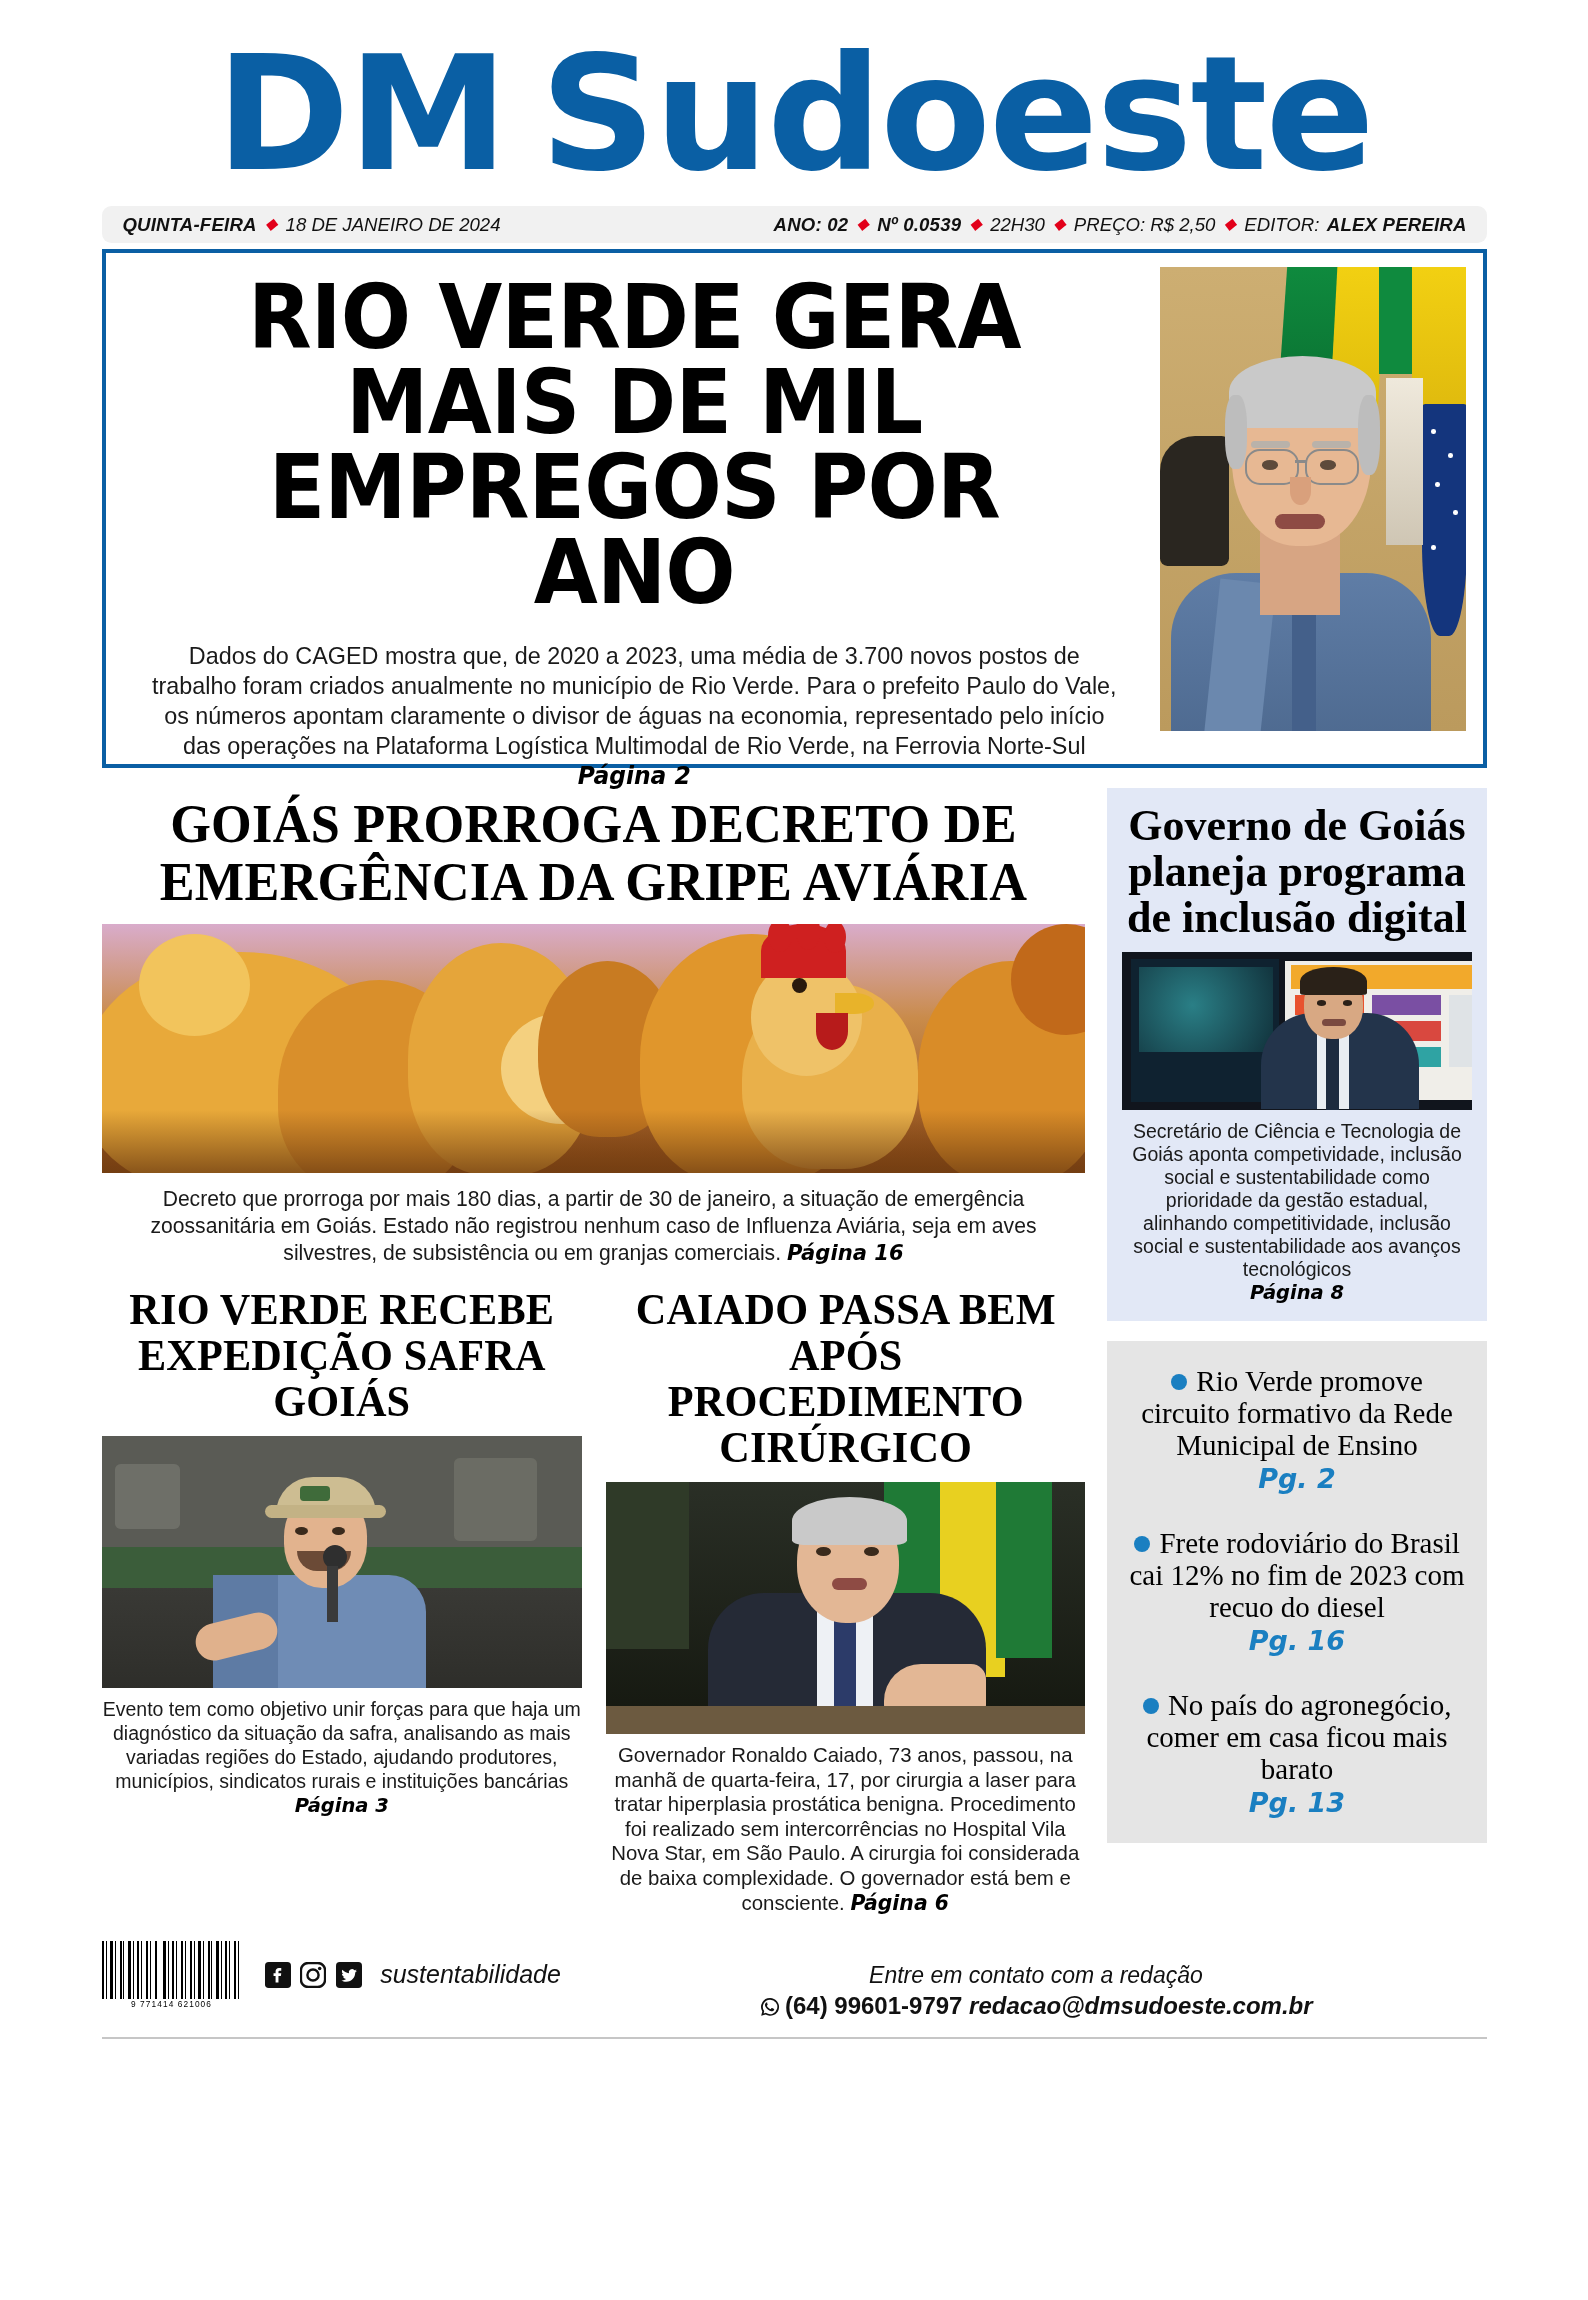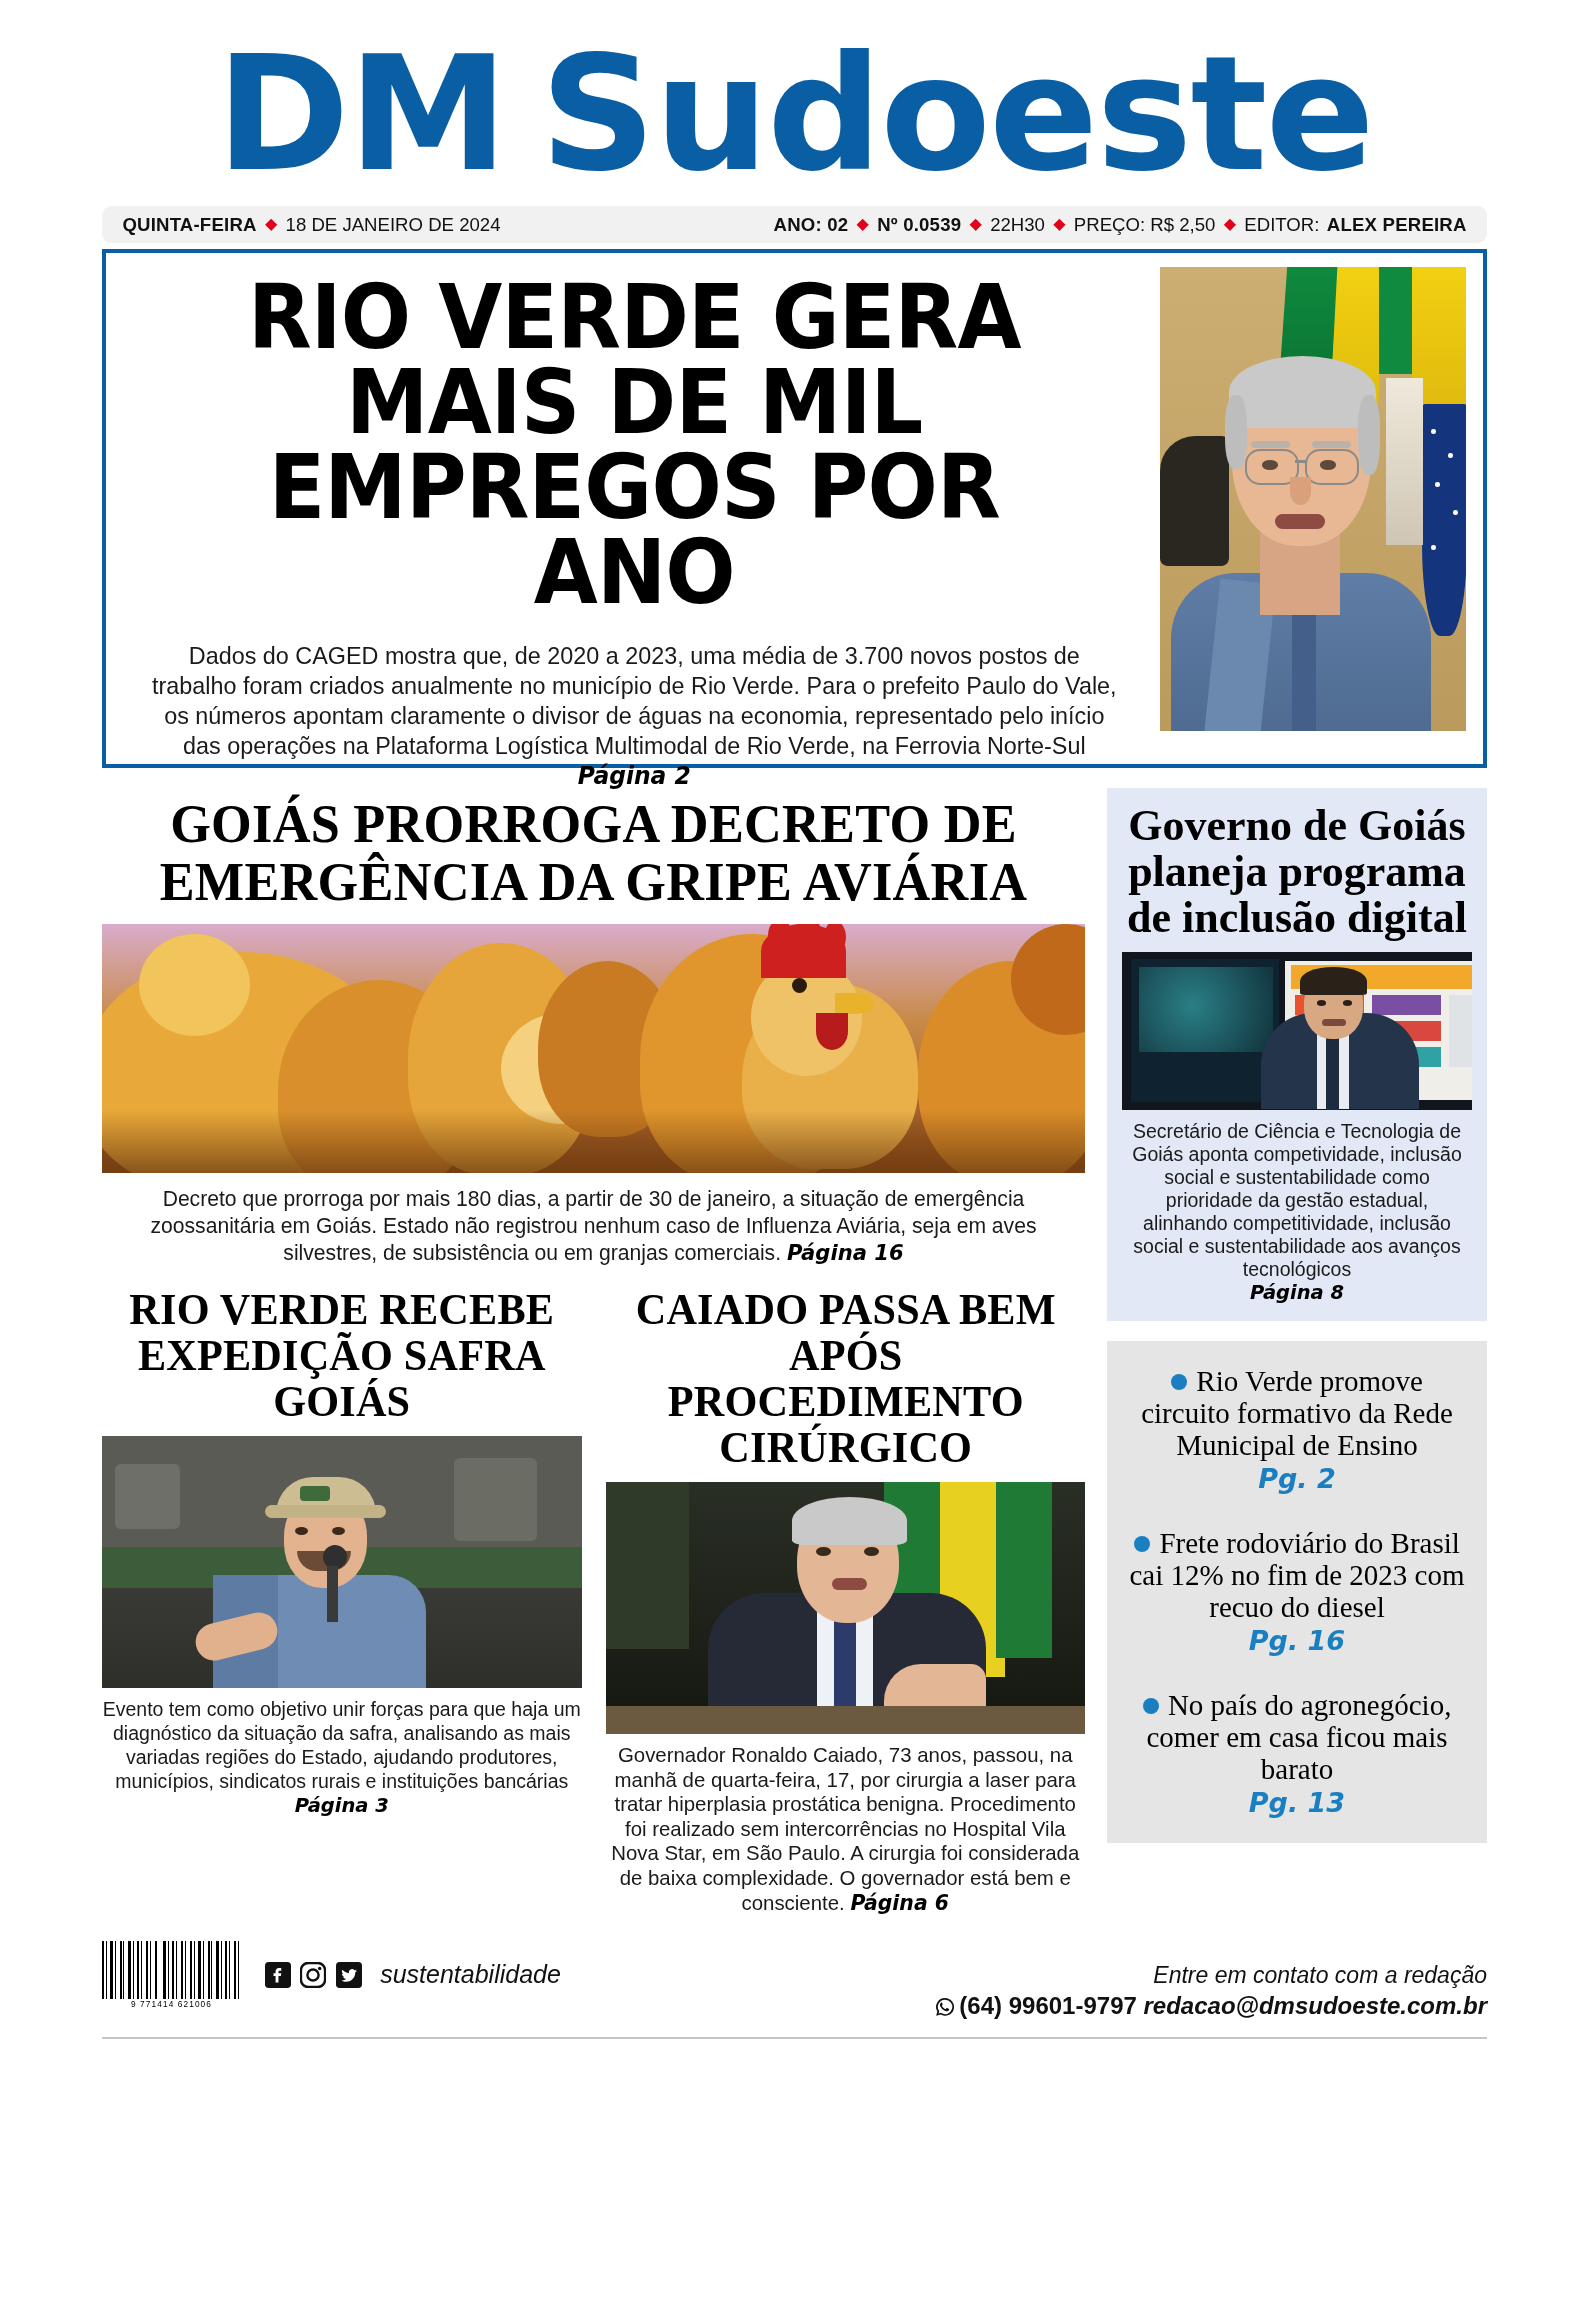--- a/index.html
+++ b/index.html
@@ -43,21 +43,21 @@
     height:37px;
     display:flex;
     align-items:center;
     justify-content:space-between;
     padding:0 20.4px;
     box-sizing:border-box;
     font-size:18.6px;
     color:#111;
     margin-bottom:5.6px;
   }
-  .infobar .left,.infobar .right{display:flex;align-items:center;white-space:nowrap;}
+  .infobar .left,.infobar .right{display:flex;align-items:center;white-space:nowrap;font-style:italic;}
   .ib-strong{font-weight:bold;font-stretch:condensed;letter-spacing:0.2px;}
   .ib-norm{font-weight:400;}
   .dia{
     color:#e2001a;
     font-size:16px;
     margin:0 8.3px;
     line-height:1;
     position:relative;
     top:-0.9px;
   }
@@ -226,21 +226,21 @@
     font-family:"Liberation Sans", sans-serif;
     font-size:8.3px;letter-spacing:1.1px;text-align:center;margin-top:0.9px;color:#000;
   }
   .social{display:flex;align-items:center;gap:9.3px;}
   .sicon{width:26px;height:26px;display:inline-block;}
   .handle{
     font-family:"Liberation Sans", sans-serif;
     font-style:italic;font-size:25px;color:#111;margin-left:9.3px;white-space:nowrap;
   }
   .contact{
-    flex:1 1 auto;text-align:right;margin-top:36px;
+    flex:1 1 auto;text-align:center;margin-top:36px;
   }
   .contact-l1{
     font-family:"Liberation Sans", sans-serif;
     font-style:italic;font-size:23px;color:#111;
   }
   .contact-l2{
     font-family:"Liberation Sans", sans-serif;
     font-size:24px;color:#111;margin-top:2.8px;white-space:nowrap;
   }
   .contact-l2 b{font-weight:bold;}

